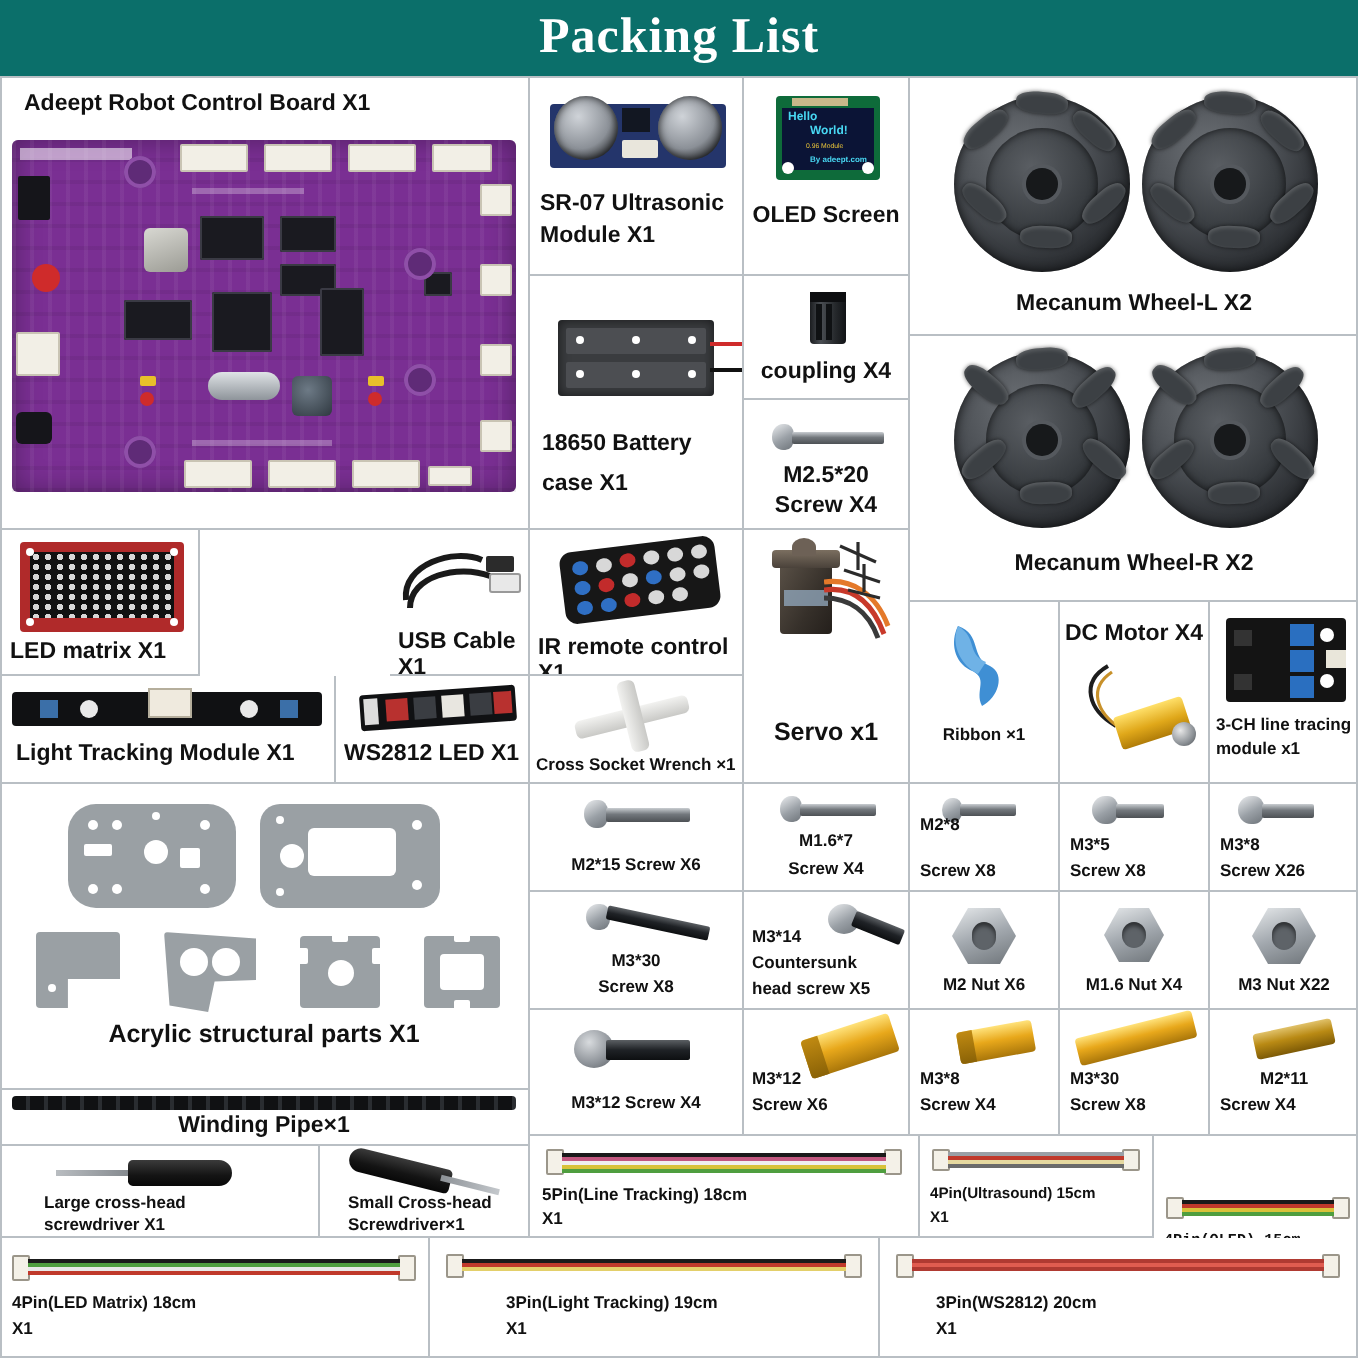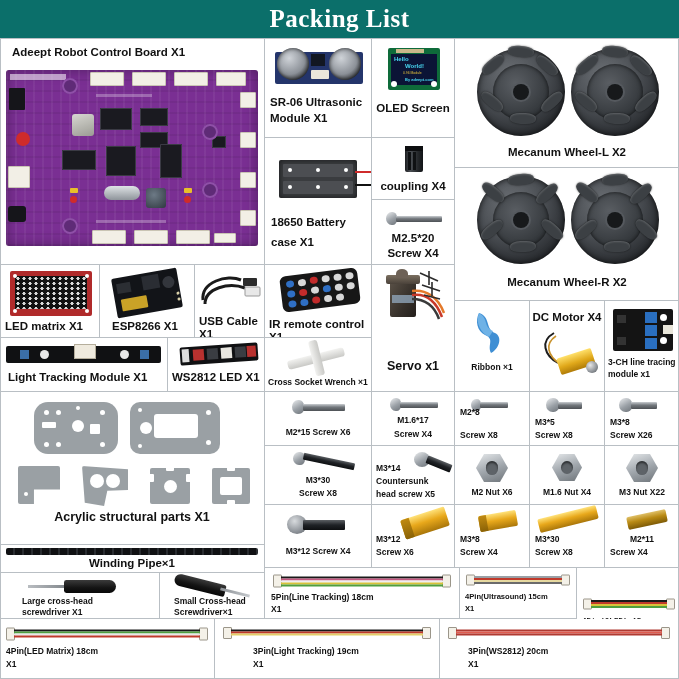--- a/index.html
+++ b/index.html
@@ -158,21 +158,21 @@
                 border-radius:2px;">
       <div style="position:absolute;left:2px;top:-4px;width:32px;height:32px;border-radius:50%;
                   background:radial-gradient(circle at 38% 32%,#cfd3d8,#8b9097 55%,#3a3d41 80%,#17181a);
                   box-shadow:inset 0 0 4px rgba(0,0,0,.8);"></div>
       <div style="position:absolute;left:54px;top:-4px;width:32px;height:32px;border-radius:50%;
                   background:radial-gradient(circle at 38% 32%,#cfd3d8,#8b9097 55%,#3a3d41 80%,#17181a);
                   box-shadow:inset 0 0 4px rgba(0,0,0,.8);"></div>
       <div style="position:absolute;left:36px;top:18px;width:18px;height:9px;background:#e9e6dc;border-radius:1px;"></div>
       <div style="position:absolute;left:36px;top:2px;width:14px;height:12px;background:#121722;"></div>
     </div>
-    <div class="lbl md" style="left:5px;top:58px;">SR-06 Ultrasonic</div>
+    <div class="lbl md" style="left:5px;top:58px;">SR-07 Ultrasonic</div>
     <div class="lbl md" style="left:5px;top:74px;">Module X1</div>
   </div>
 
   <div class="cell" style="left:372px;top:38px;width:83px;height:100px;">
     <div style="position:absolute;left:16px;top:10px;width:52px;height:42px;background:#0e6b3a;
                 border-radius:2px;">
       <div style="position:absolute;left:3px;top:6px;right:3px;bottom:5px;background:#0b1436;">
         <div style="position:absolute;left:3px;top:2px;color:#48d7f2;font-size:6px;font-weight:bold;">Hello</div>
         <div style="position:absolute;left:14px;top:9px;color:#48d7f2;font-size:6px;font-weight:bold;">World!</div>
         <div style="position:absolute;left:12px;top:17px;color:#e8c33a;font-size:3.4px;">0.96 Module</div>
@@ -269,32 +269,20 @@
                   background-image:radial-gradient(circle,#d8d8d8 38%,transparent 40%);
                   background-size:6px 5px;"></div>
       <div class="hole" style="left:3px;top:3px;width:4px;height:4px;"></div>
       <div class="hole" style="left:75px;top:3px;width:4px;height:4px;"></div>
       <div class="hole" style="left:3px;top:38px;width:4px;height:4px;"></div>
       <div class="hole" style="left:75px;top:38px;width:4px;height:4px;"></div>
     </div>
     <div class="lbl md" style="left:5px;top:55px;">LED matrix  X1</div>
   </div>
 
-  <div class="cell" style="left:100px;top:265px;width:95px;height:73px;">
-    <div style="position:absolute;left:14px;top:8px;width:66px;height:40px;background:#121418;
-                border-radius:2px;transform:rotate(-10deg);">
-      <div style="position:absolute;left:6px;top:22px;width:26px;height:12px;background:#c9a227;border-radius:1px;"></div>
-      <div style="position:absolute;left:30px;top:3px;width:17px;height:14px;background:#2a2d33;"></div>
-      <div style="position:absolute;left:50px;top:7px;width:12px;height:12px;background:#33363c;border-radius:50%;"></div>
-      <div style="position:absolute;left:4px;top:6px;width:14px;height:10px;background:#2b2e33;"></div>
-      <div class="pin" style="left:62px;top:24px;width:3px;height:3px;"></div>
-      <div class="pin" style="left:62px;top:30px;width:3px;height:3px;"></div>
-    </div>
-    <div class="lbl md" style="left:12px;top:55px;">ESP8266  X1</div>
-  </div>
 
   <div class="cell" style="left:195px;top:265px;width:70px;height:73px;">
     <div>
       <svg width="68" height="44" style="position:absolute;left:2px;top:5px;">
         <path d="M6 30 C4 12, 30 4, 44 10" stroke="#1a1a1a" stroke-width="3" fill="none"></path>
         <path d="M8 34 C8 18, 32 12, 48 18" stroke="#1a1a1a" stroke-width="3" fill="none"></path>
         <rect x="46" y="8" width="14" height="8" rx="1" fill="#2b2b2b"></rect>
         <rect x="48" y="17" width="15" height="9" rx="1" fill="#e8e8e8" stroke="#999"></rect>
       </svg>
     </div>
@@ -487,21 +475,21 @@
       <div class="screw-shaft" style="left:38px;top:12px;width:42px;height:7px;"></div>
     </div>
     <div class="lbl c sm" style="top:36px;">M2*15 Screw X6</div>
   </div>
 
   <div class="cell" style="left:372px;top:392px;width:83px;height:54px;">
     <div>
       <div class="screw-head" style="left:18px;top:6px;width:11px;height:13px;"></div>
       <div class="screw-shaft" style="left:28px;top:10px;width:38px;height:6px;"></div>
     </div>
-    <div class="lbl c sm" style="top:24px;">M1.6*17</div>
+    <div class="lbl c sm" style="top:24px;">M1.6*7</div>
     <div class="lbl c sm" style="top:38px;">Screw X4</div>
   </div>
 
   <div class="cell" style="left:455px;top:392px;width:75px;height:54px;">
     <div>
       <div class="screw-head" style="left:16px;top:7px;width:10px;height:12px;"></div>
       <div class="screw-shaft" style="left:25px;top:10px;width:28px;height:6px;"></div>
     </div>
     <div class="lbl sm" style="left:5px;top:16px;">M2*8</div>
     <div class="lbl sm" style="left:5px;top:39px;">Screw X8</div>

